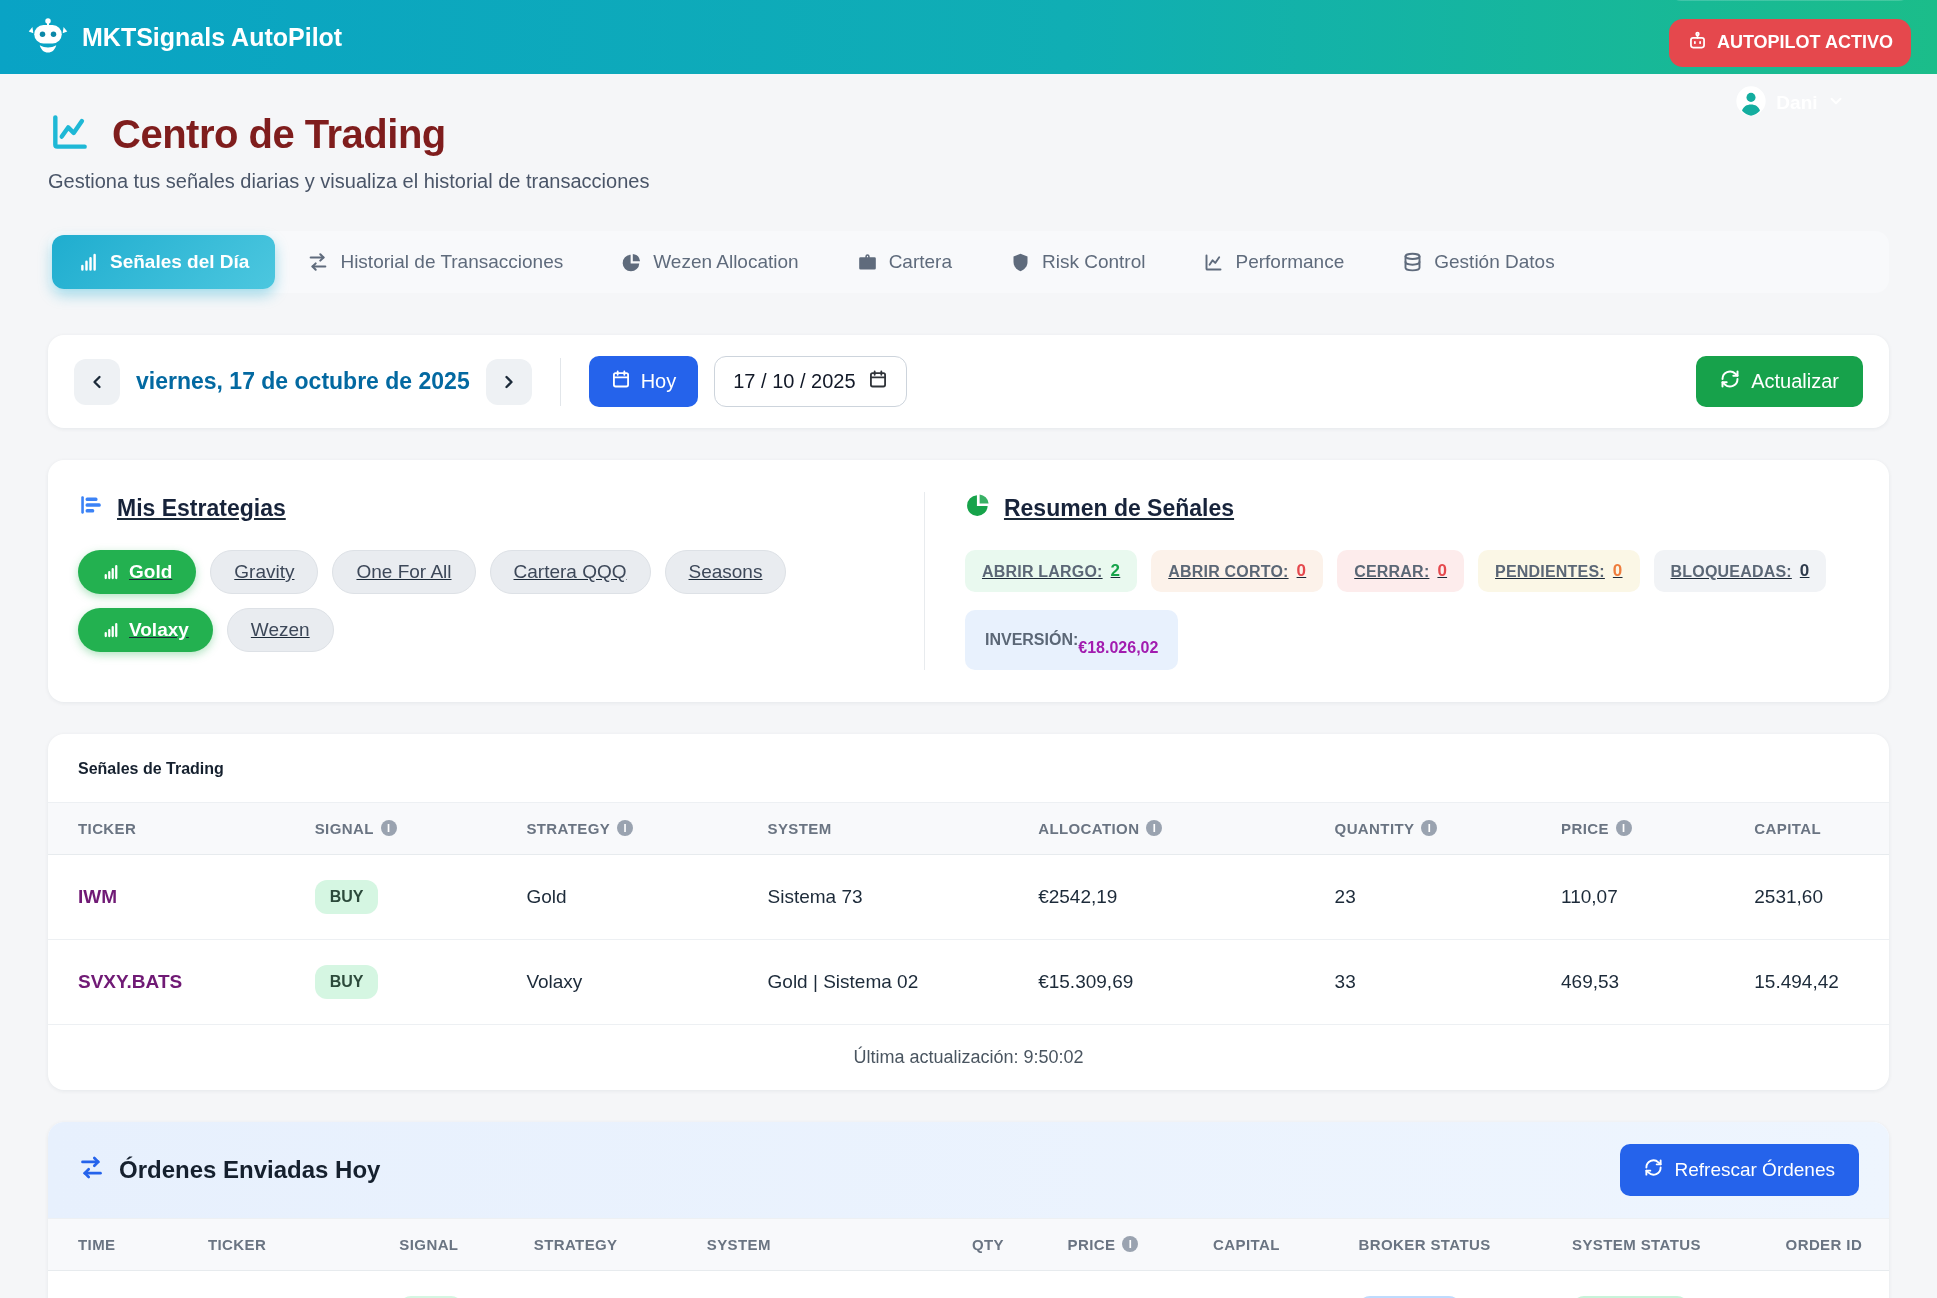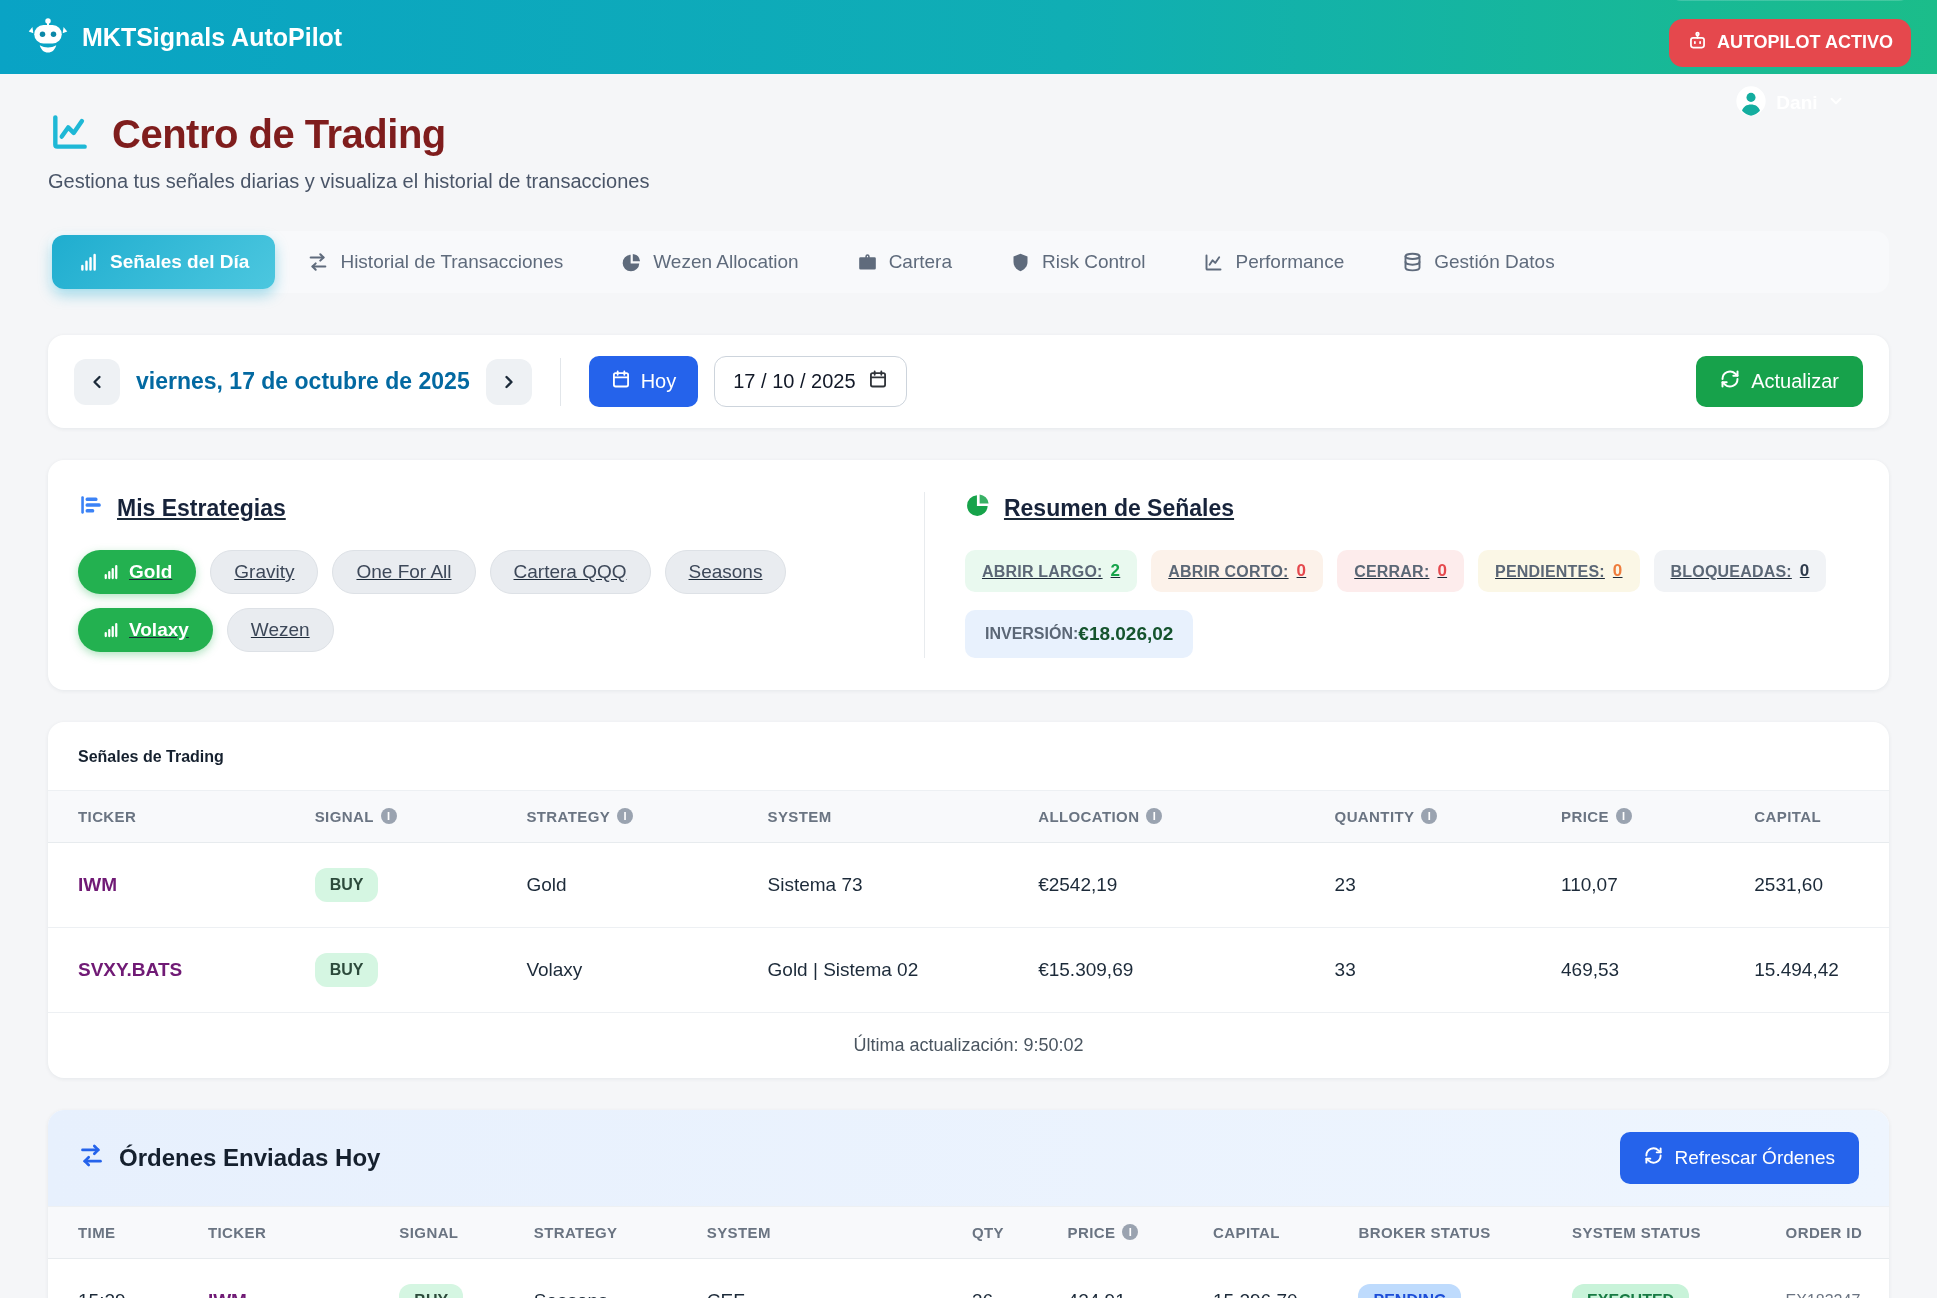--- a/index.html
+++ b/index.html
@@ -63,21 +63,21 @@
   .badge { display:inline-flex; align-items:flex-end; gap:8px; border-radius:10px; padding:11px 17px;
            font-size:16px; font-weight:bold; color:#5b6776; letter-spacing:.2px; }
   .badge .bval { font-size:17px; }
   .badge.b-green { background:#e9f9ef; } .badge.b-green .bval { color:#16a34a; }
   .badge.b-peach { background:#fcf2ea; } .badge.b-peach .bval { color:#e5484d; }
   .badge.b-red   { background:#fdecec; } .badge.b-red .bval   { color:#e5484d; }
   .badge.b-yellow{ background:#fbf7e6; } .badge.b-yellow .bval{ color:#ee7c3c; }
   .badge.b-gray  { background:#f1f3f6; } .badge.b-gray .bval  { color:#2f3b4c; }
   .inv-badge { margin-top:18px; display:inline-flex; align-items:center; background:#e8f1fd;
                border-radius:10px; padding:13px 20px; font-size:16px; font-weight:bold; color:#5b6776; }
-  .inv-badge .bval { color:#14532d; font-size:19px; }
+  .inv-badge .bval { color:#a21caf; font-size:16px;margin-top:16px; }
 
   
   .tbl-card { margin-top:32px; overflow:hidden; }
   .tbl-title { padding:26px 30px 24px 30px; font-size:16px; font-weight:bold; color:#15202e; }
   table { width:100%; border-collapse:collapse; table-layout:fixed; }
   thead th { background:#f8f9fb; text-align:left; font-size:15px; color:#6a7482; font-weight:bold;
              text-transform:uppercase; letter-spacing:.4px; padding:17px 20px;
              border-top:1px solid #edf0f3; border-bottom:1px solid #e7ebee; }
   thead th:first-child, tbody td:first-child { padding-left:30px; }
   tbody td { padding:25px 20px; font-size:19px; color:#1c2a39; border-bottom:1px solid #edf0f3; }

